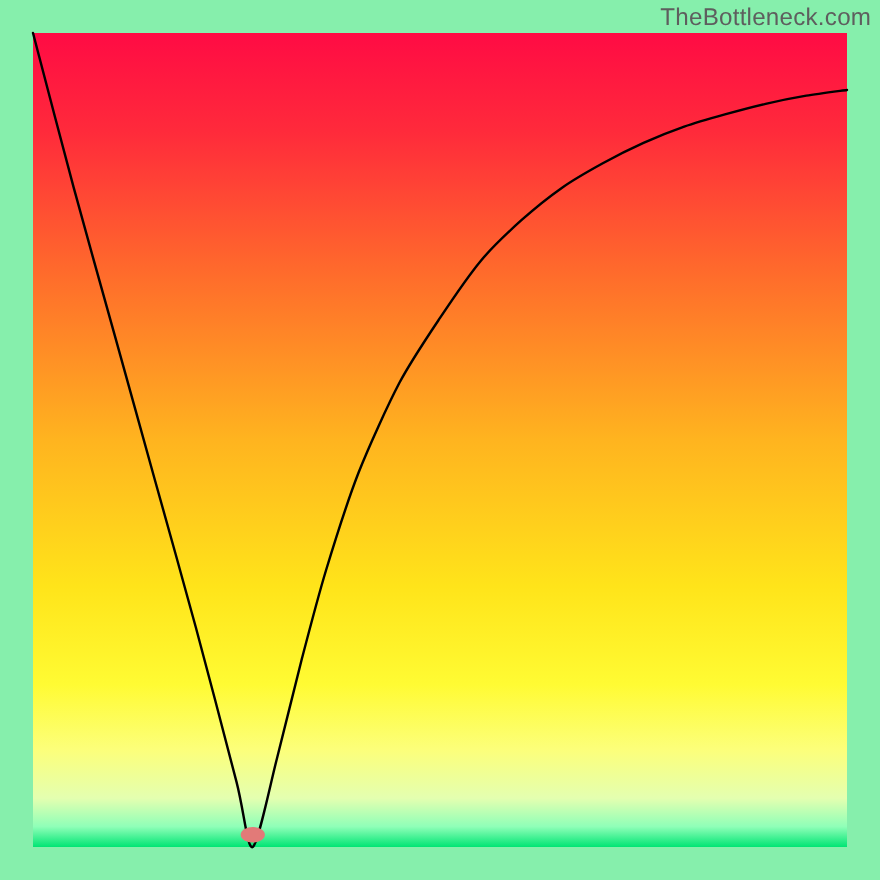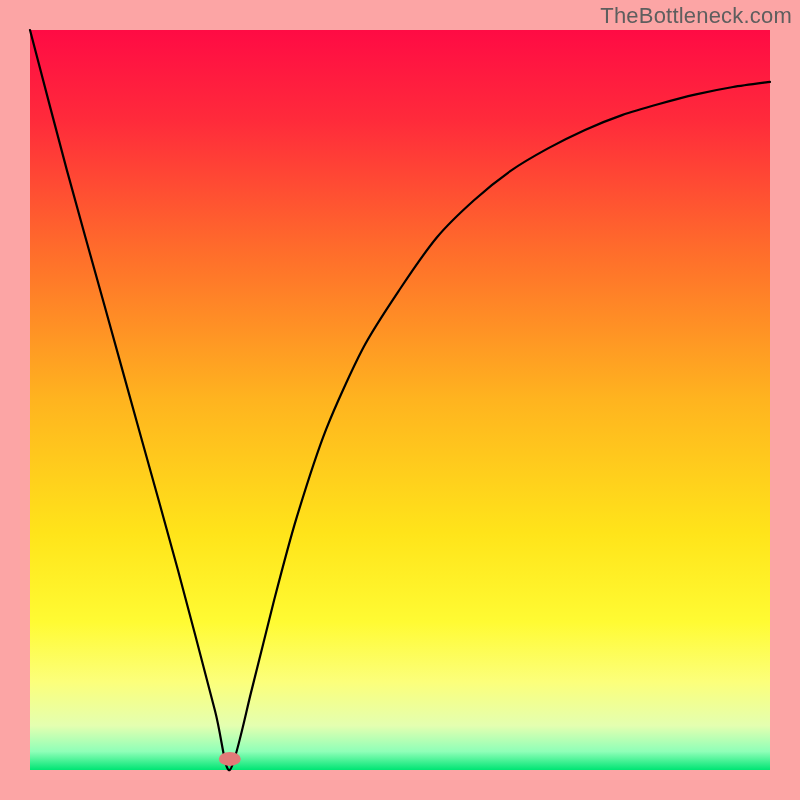--- a/index.html
+++ b/index.html
@@ -8,21 +8,21 @@
     width: 800px;
     height: 800px;
     overflow: hidden;
     background: #000;
     font-family: Arial, Helvetica, sans-serif;
   }
   .outer {
     position: relative;
     width: 800px;
     height: 800px;
-    background: #fca5a5;
+    background: #86efac;
   }
   .watermark {
     position: absolute;
     top: 3px;
     right: 8px;
     font-size: 22px;
     font-weight: 500;
     color: #5e5e5e;
     letter-spacing: 0.2px;
     z-index: 10;

